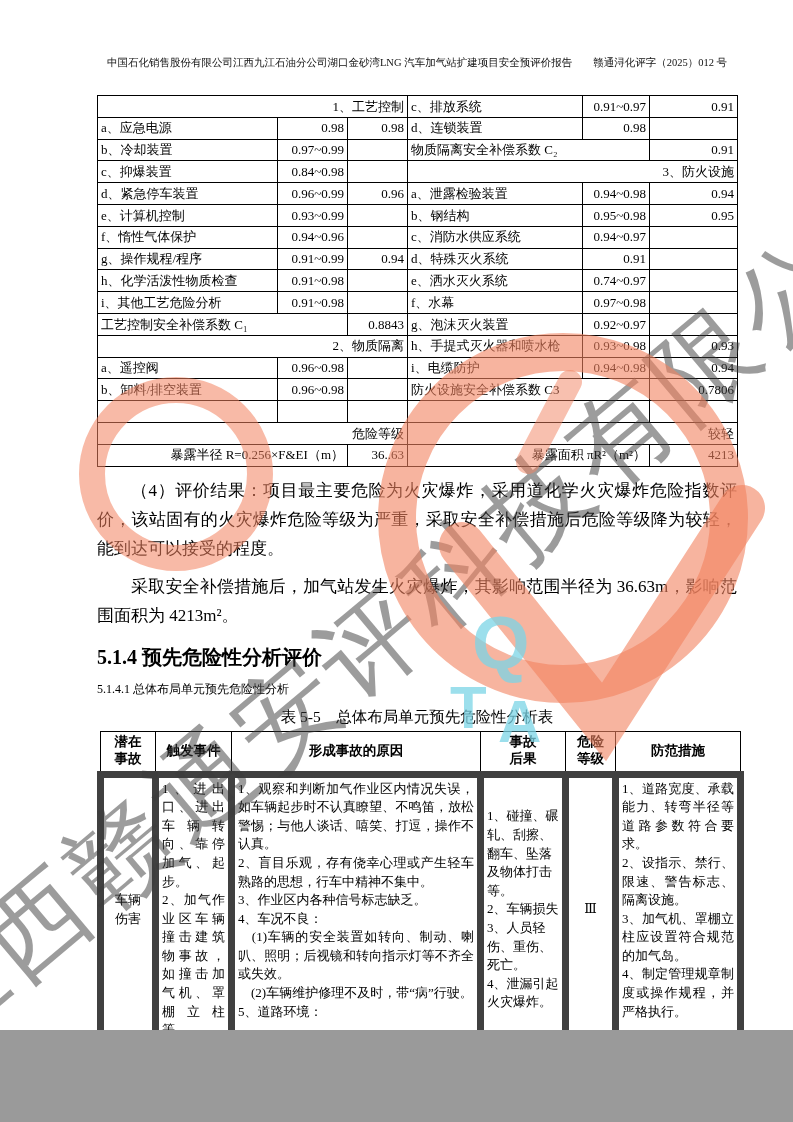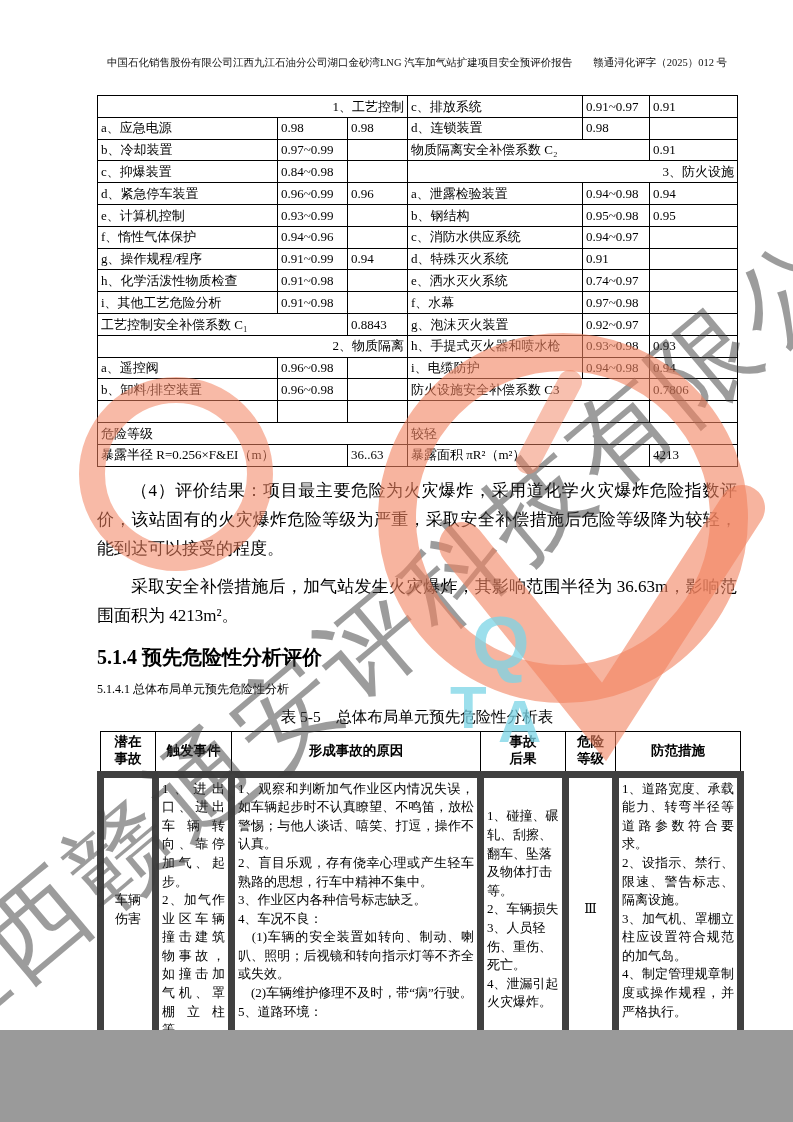--- a/index.html
+++ b/index.html
@@ -9,21 +9,21 @@
   }
   .content{position:absolute;left:97px;top:56px;width:640px;}
   .doc-header{font-size:10.5px;text-align:center;white-space:nowrap;color:#111;}
 
   
   table.comp{border-collapse:collapse;table-layout:fixed;width:640px;margin-top:25px;font-size:13px;}
   table.comp td{
     border:1px solid #000;height:20.8px;padding:0 3px;line-height:1.05;
     overflow:hidden;white-space:nowrap;vertical-align:middle;
   }
-  table.comp td.c{text-align:left;}
+  table.comp td.c{text-align:right;}
   table.comp td.sec{text-align:right;font-size:13px;}
 
   
   .para{font-size:17px;line-height:29px;text-align:justify;margin:9px 0 0 0;text-indent:2em;}
   .h-main{font-size:20px;font-weight:bold;margin:14px 0 0 0;}
   .h-sub{font-size:12px;font-weight:normal;margin:10px 0 0 0;}
   .tbl-title{font-size:15.5px;font-weight:normal;text-align:center;margin:9px 0 3px 0;}
 
   
   table.pha{border-collapse:collapse;table-layout:fixed;width:640px;font-size:13px;}

